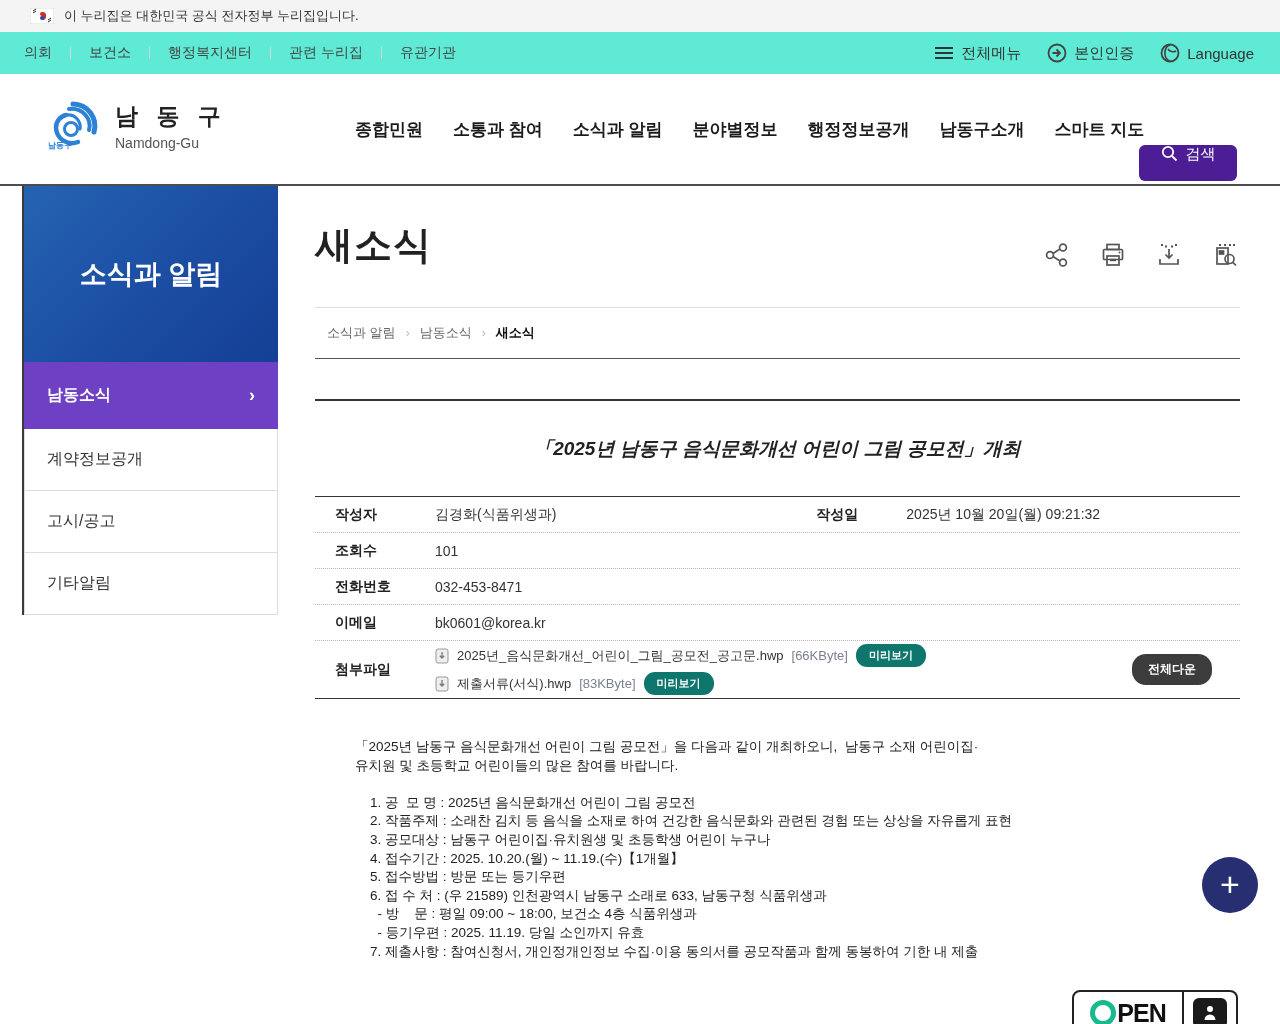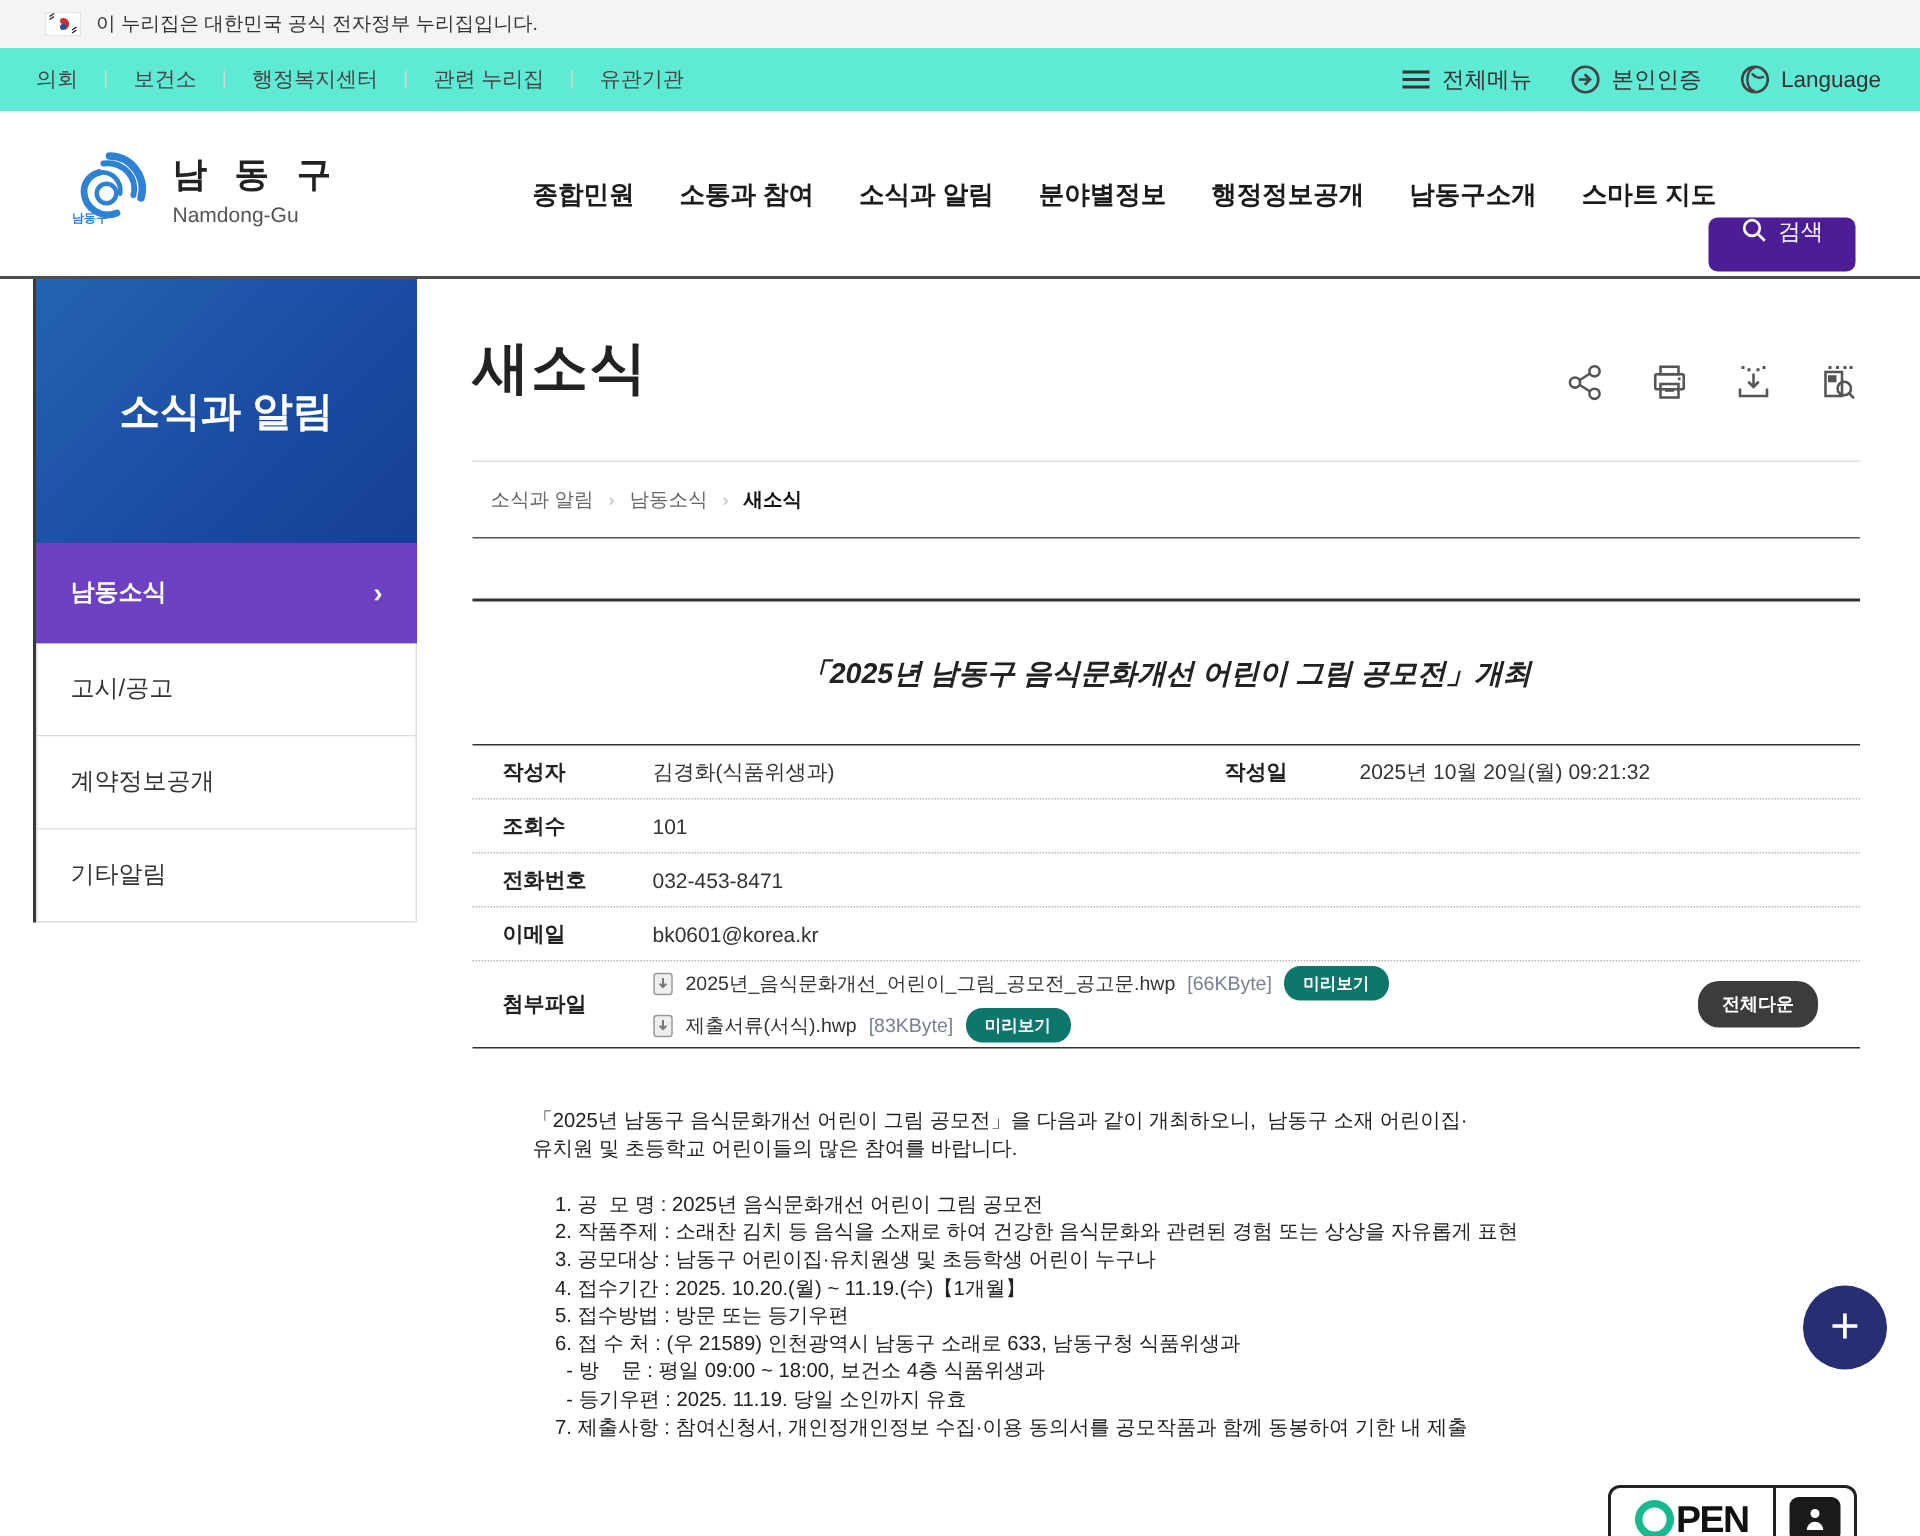--- a/index.html
+++ b/index.html
@@ -175,24 +175,24 @@
 
   <aside class="sidebar">
     <div class="sidebar-head">
       <span>소식과 알림</span>
     </div>
     <div class="side-item active">
       <span>남동소식</span>
       <span class="chev">›</span>
     </div>
     <div class="side-item">
+      <span>계약정보공개</span>
+    </div>
+    <div class="side-item">
       <span>고시/공고</span>
-    </div>
-    <div class="side-item">
-      <span>계약정보공개</span>
     </div>
     <div class="side-item">
       <span>기타알림</span>
     </div>
   </aside>
 
   <main class="content">
     <h1 class="page-title" style="margin:0;">새소식</h1>
 
     <div class="action-icons">

